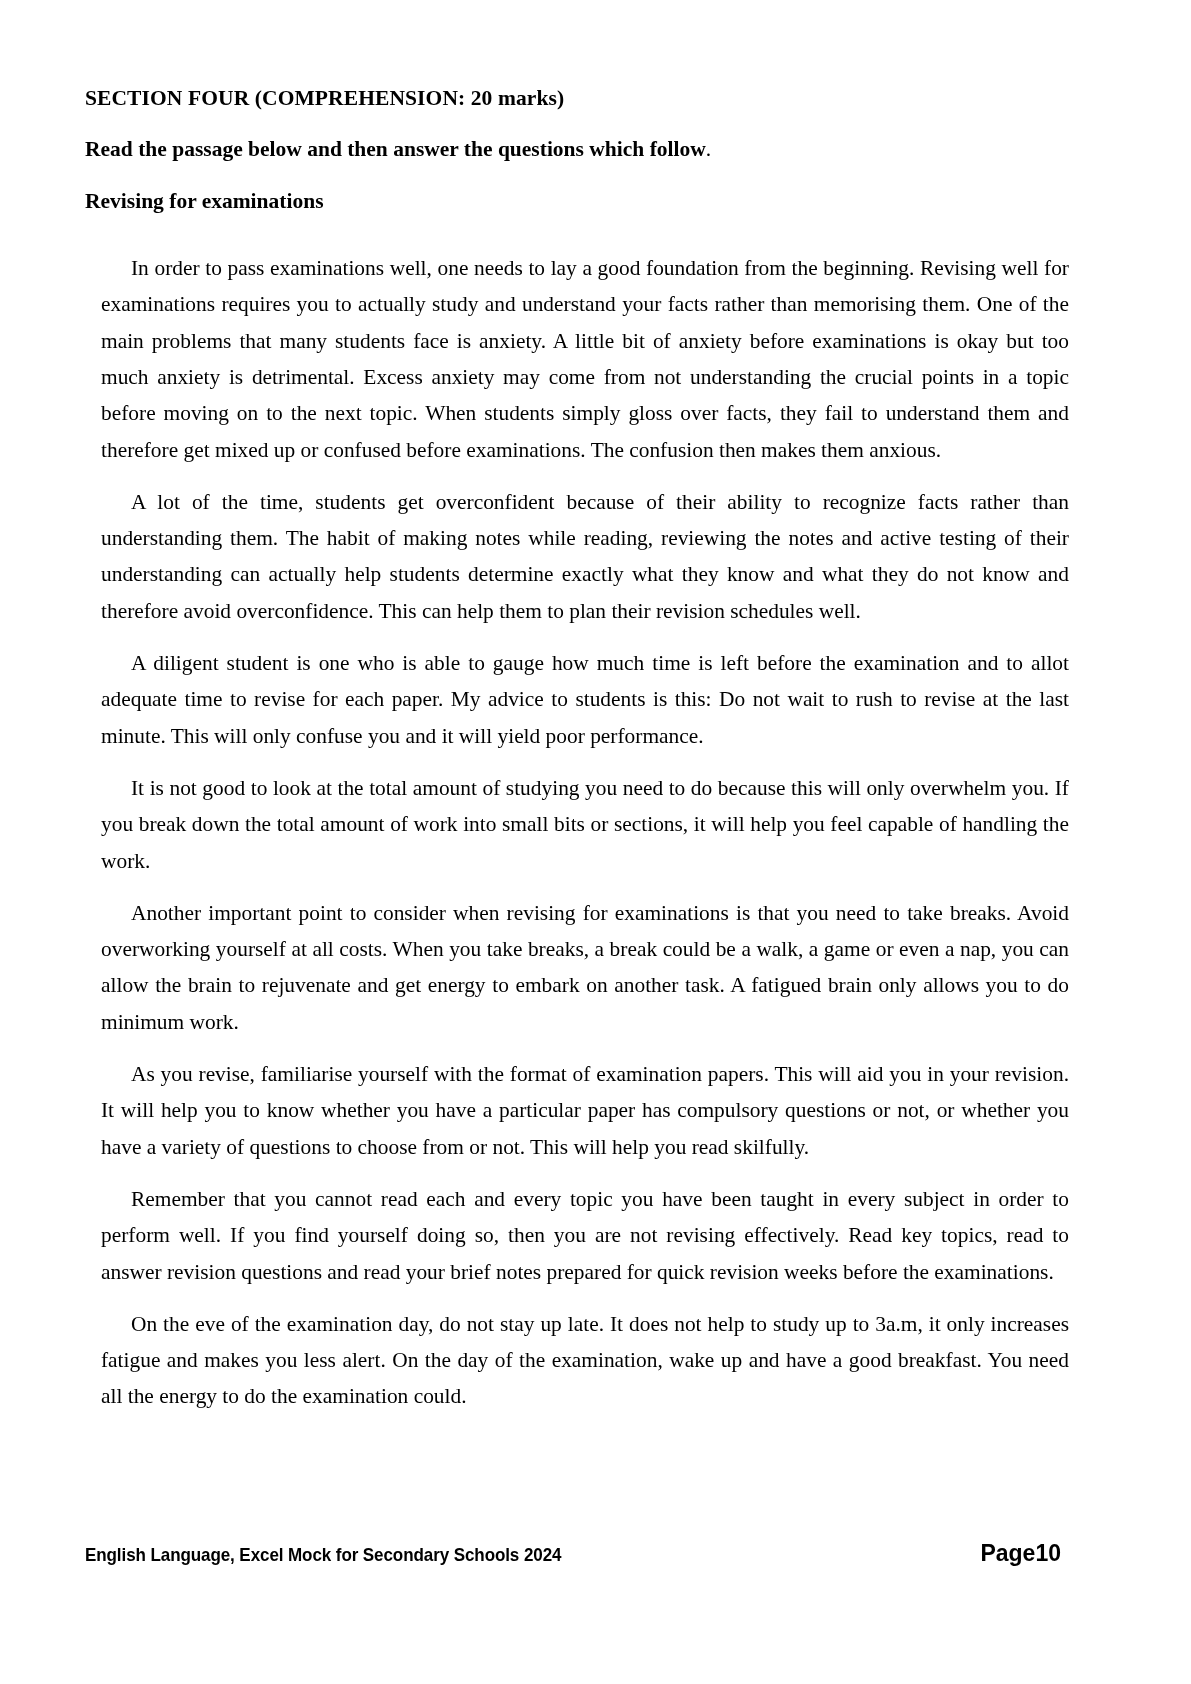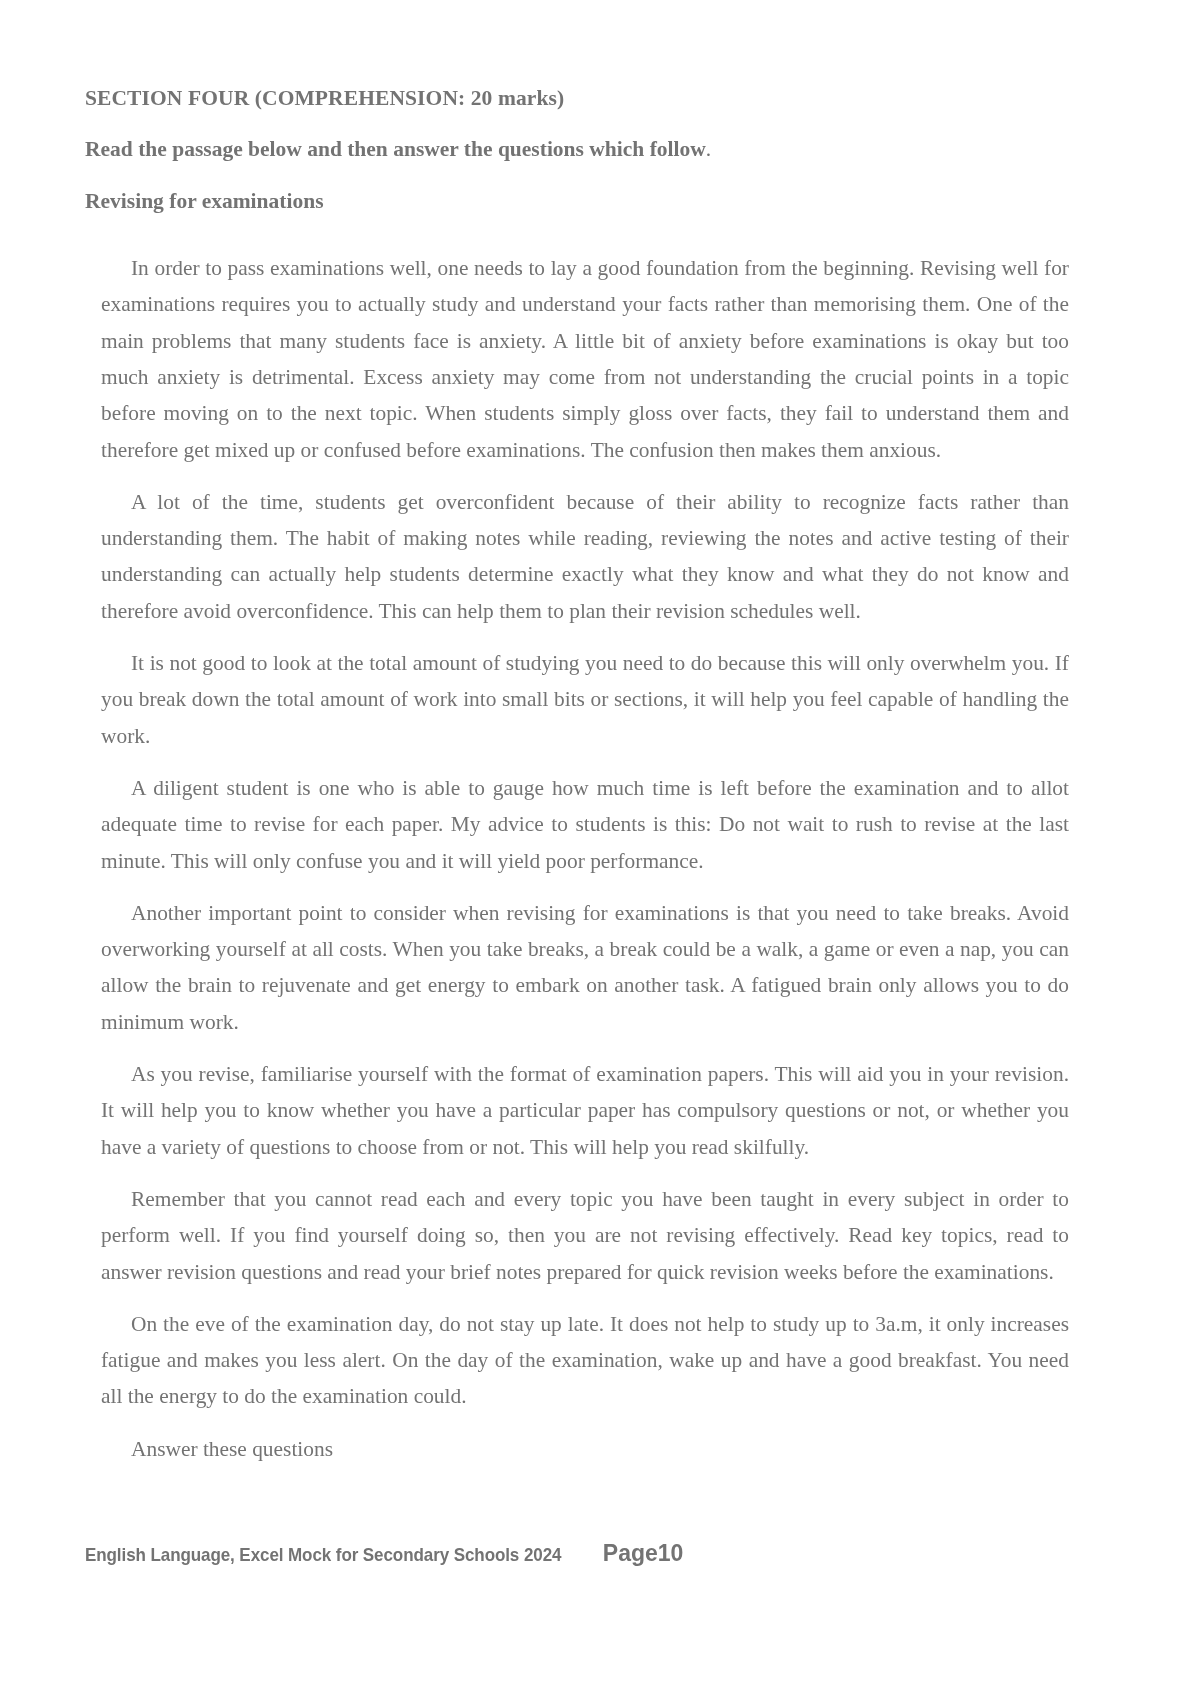--- a/index.html
+++ b/index.html
@@ -8,21 +8,21 @@
     background: #ffffff;
   }
   .page {
     position: relative;
     width: 1191px;
     height: 1684px;
     background: #ffffff;
     box-sizing: border-box;
     overflow: hidden;
     font-family: "Liberation Serif", "DejaVu Serif", serif;
-    color: #737373;
+    color: #000000;
   }
   .content {
     position: absolute;
     left: 85px;
     top: 86px;
     width: 1000px;
   }
   .heading {
     font-family: "Liberation Serif", "DejaVu Serif", serif;
     font-weight: bold;
@@ -59,20 +59,21 @@
   }
   .para.last-line-plain {
     text-align: left;
   }
   .footer {
     position: absolute;
     left: 85px;
     top: 1540px;
     width: 1000px;
     display: flex;
+    justify-content: space-between;
     align-items: baseline;
   }
   .footer-text {
     font-family: "Liberation Sans Narrow", "Liberation Sans", "DejaVu Sans", sans-serif;
     font-weight: bold;
     font-size: 18.5px;
     letter-spacing: -0.1px;
     transform: scaleX(0.92);
     transform-origin: left center;
     white-space: nowrap;
@@ -95,27 +96,26 @@
     <div class="heading">SECTION FOUR (COMPREHENSION: 20 marks)</div>
 
     <div class="heading-instruction">
       <span>Read the passage below and then answer the questions which follow</span><span class="trail">.</span>
     </div>
 
     <div class="subheading">Revising for examinations</div>
 
     <p class="para">In order to pass examinations well, one needs to lay a good foundation from the beginning. Revising well for examinations requires you to actually study and understand your facts rather than memorising them. One of the main problems that many students face is anxiety. A little bit of anxiety before examinations is okay but too much anxiety is detrimental. Excess anxiety may come from not understanding the crucial points in a topic before moving on to the next topic. When students simply gloss over facts, they fail to understand them and therefore get mixed up or confused before examinations. The confusion then makes them anxious.</p>
     <p class="para">A lot of the time, students get overconfident because of their ability to recognize facts rather than understanding them. The habit of making notes while reading, reviewing the notes and active testing of their understanding can actually help students determine exactly what they know and what they do not know and therefore avoid overconfidence. This can help them to plan their revision schedules well.</p>
+    <p class="para">A diligent student is one who is able to gauge how much time is left before the examination and to allot adequate time to revise for each paper. My advice to students is this: Do not wait to rush to revise at the last minute. This will only confuse you and it will yield poor performance.</p>
     <p class="para">It is not good to look at the total amount of studying you need to do because this will only overwhelm you. If you break down the total amount of work into small bits or sections, it will help you feel capable of handling the work.</p>
-    <p class="para">A diligent student is one who is able to gauge how much time is left before the examination and to allot adequate time to revise for each paper. My advice to students is this: Do not wait to rush to revise at the last minute. This will only confuse you and it will yield poor performance.</p>
     <p class="para">Another important point to consider when revising for examinations is that you need to take breaks. Avoid overworking yourself at all costs. When you take breaks, a break could be a walk, a game or even a nap, you can allow the brain to rejuvenate and get energy to embark on another task. A fatigued brain only allows you to do minimum work.</p>
     <p class="para">As you revise, familiarise yourself with the format of examination papers. This will aid you in your revision. It will help you to know whether you have a particular paper has compulsory questions or not, or whether you have a variety of questions to choose from or not. This will help you read skilfully.</p>
     <p class="para">Remember that you cannot read each and every topic you have been taught in every subject in order to perform well. If you find yourself doing so, then you are not revising effectively. Read key topics, read to answer revision questions and read your brief notes prepared for quick revision weeks before the examinations.</p>
     <p class="para">On the eve of the examination day, do not stay up late. It does not help to study up to 3a.m, it only increases fatigue and makes you less alert. On the day of the examination, wake up and have a good breakfast. You need all the energy to do the examination could.</p>
-    <p class="para last-line-plain">Answer these questions</p>
 
   </div>
 
   <div class="footer">
     <div class="footer-text">English Language, Excel Mock for Secondary Schools 2024</div>
     <div class="footer-page">Page10</div>
   </div>
 
 </div>
 

